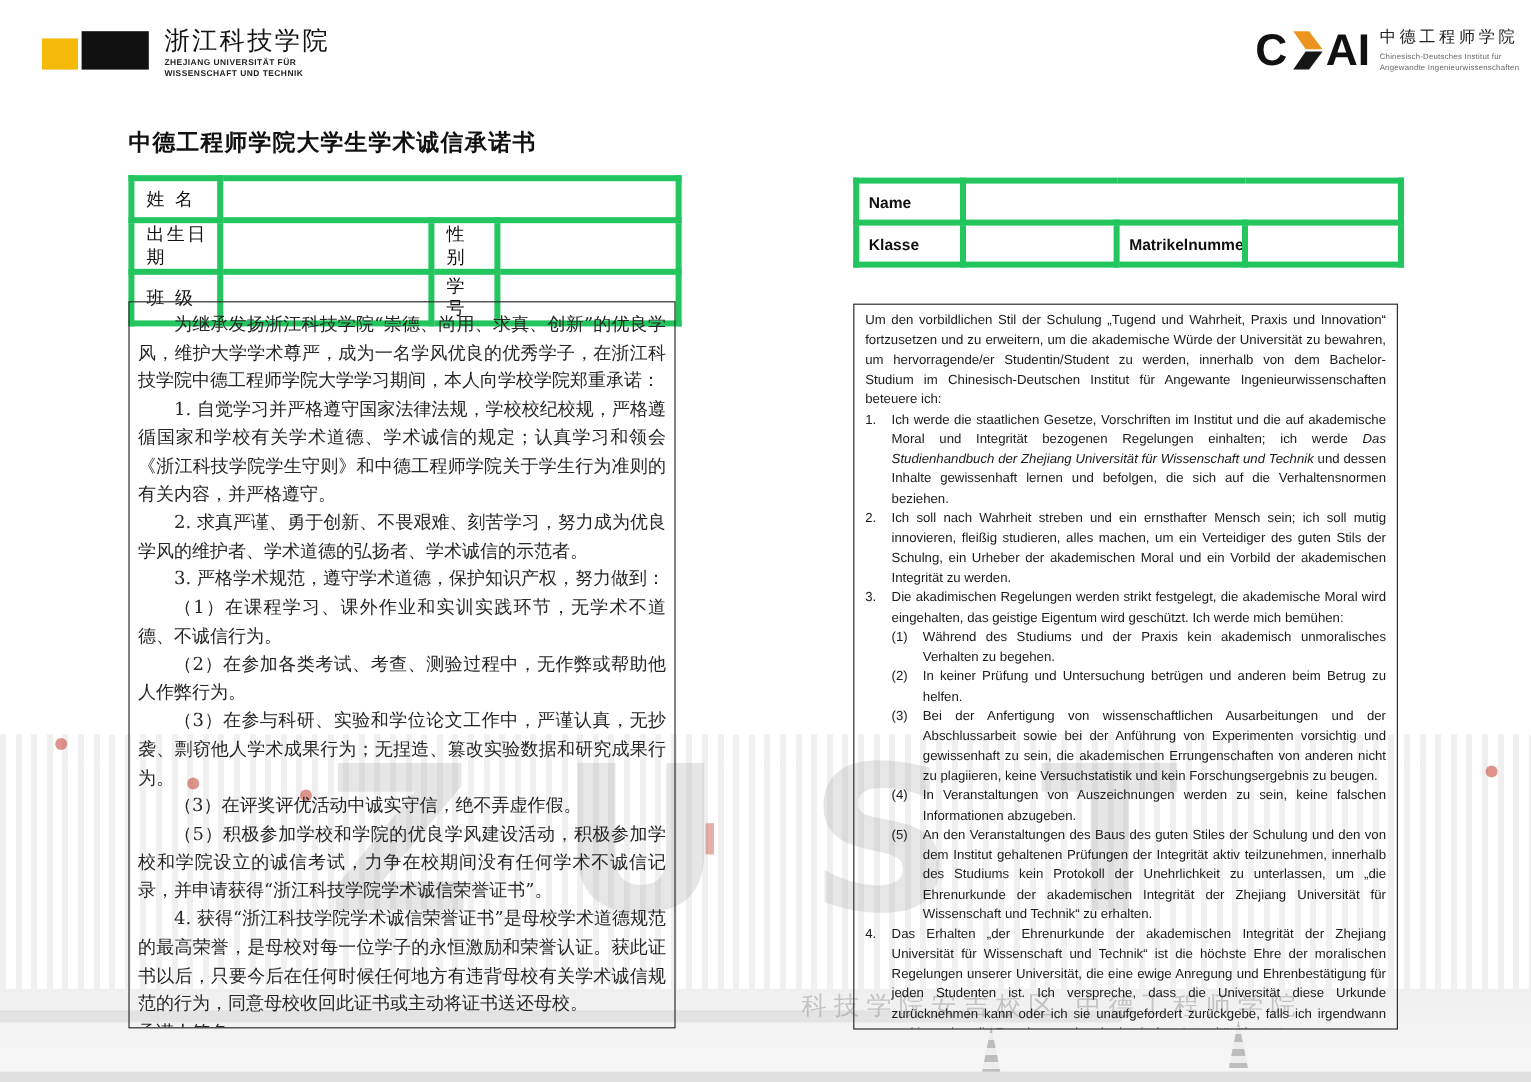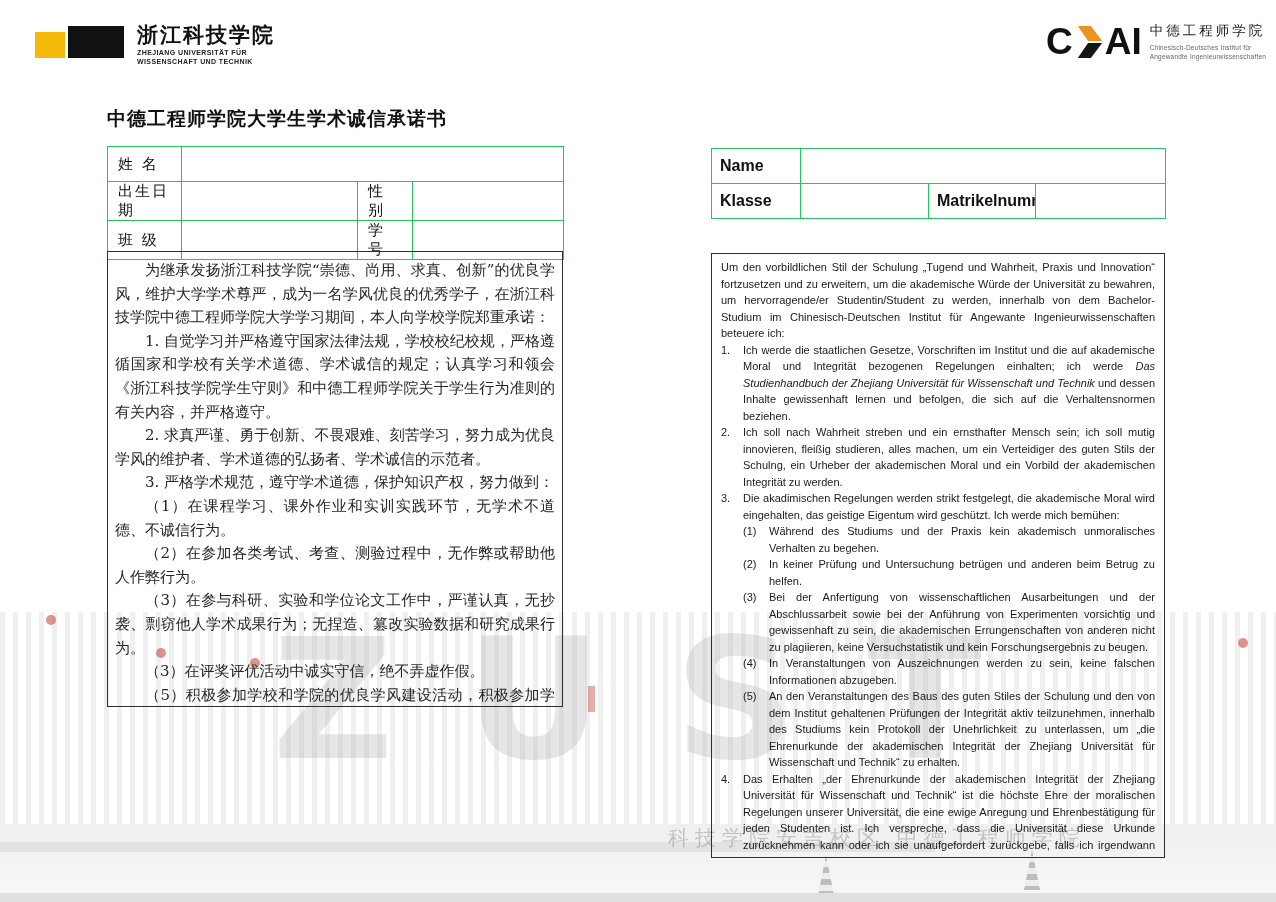--- a/index.html
+++ b/index.html
@@ -43,46 +43,46 @@
   }
 
   
   .zjust-logo { position:absolute; left:35px; top:24px; z-index:1; display:flex; align-items:flex-start; }
   .zjust-marks { position:relative; width:92px; height:40px; margin-right:10px; }
   .zjust-yellow { position:absolute; left:0; top:8px; width:30px; height:26px; background:#f5b90a; }
   .zjust-black  { position:absolute; left:33px; top:2px; width:56px; height:32px; background:#111; }
   .zjust-names { line-height:1; }
   .zjust-cn {
     font-family:"DejaVu Serif","Liberation Serif",serif;
-    font-weight:bold; font-size:21px; letter-spacing:2px; color:#111;text-align:center;
+    font-weight:normal; font-size:21px; letter-spacing:2px; color:#111;text-align:center;
   }
   .zjust-de { margin-top:3px; font-size:7px; font-weight:bold; letter-spacing:.4px; color:#222; line-height:1.3; }
 
   .cdai-logo { position:absolute; left:1046px; top:22px; z-index:1; display:flex; align-items:flex-start; }
   .cdai-word { display:flex; align-items:center; font-weight:800; font-size:37px; letter-spacing:0; color:#111; line-height:40px; }
   .cdai-d { width:30px; height:36px; margin:0 1px; }
   .cdai-names { margin-left:8px; padding-left:0; }
   .cdai-cn { font-size:13.5px; letter-spacing:3px; color:#222; }
   .cdai-de { margin-top:3px; font-size:6.5px; color:#666; line-height:1.45; letter-spacing:.2px; }
 
   
   .cn-serif { font-family:"DejaVu Serif","Liberation Serif",serif; }
   .cn-title {
     position:absolute; z-index:1; left:107px; top:106px; width:456px;
     text-align:left; font-weight:bold; font-size:19px; letter-spacing:1px; color:#111;
   }
   .info-table { position:absolute; z-index:1; border-collapse:collapse; table-layout:fixed; background:transparent; }
-  .info-table td { border:1px solid #22c55e; height:35px; padding:0 6px; overflow:hidden; }
+  .info-table td { border:5px solid #22c55e; height:35px; padding:0 6px; overflow:hidden; }
   .cn-table { left:107px; top:146px; width:456px; }
   .cn-table td.lbl { font-size:15px; color:#111; padding-left:10px; letter-spacing:2px; }
   .de-table { left:711px; top:148px; width:454px; }
-  .de-table td.lbl { font-weight:bold; font-size:16px; padding-left:8px; color:#111; }
+  .de-table td.lbl { font-weight:bold; font-size:13px; padding-left:8px; color:#111; }
 
   .cn-box {
-    position:absolute; z-index:1; left:107px; top:251px; width:456px; height:456px;
+    position:absolute; z-index:1; left:107px; top:251px; width:456px; height:606px;
     border:1px solid #2e2e2e; padding:7px 7px 0 7px; overflow:hidden;
     font-size:15px; line-height:23.6px; color:#262626; text-align:justify;
   }
   .cn-box p { text-indent:2em; margin:0; }
   .cn-sig { margin-top:16px; margin-left:236px; text-indent:0 !important; }
 
   
   .de-title {
     position:absolute; z-index:1; left:701px; top:100px; width:474px;
     text-align:center; font-weight:bold; font-size:12.5px; line-height:1.55; color:#111;

